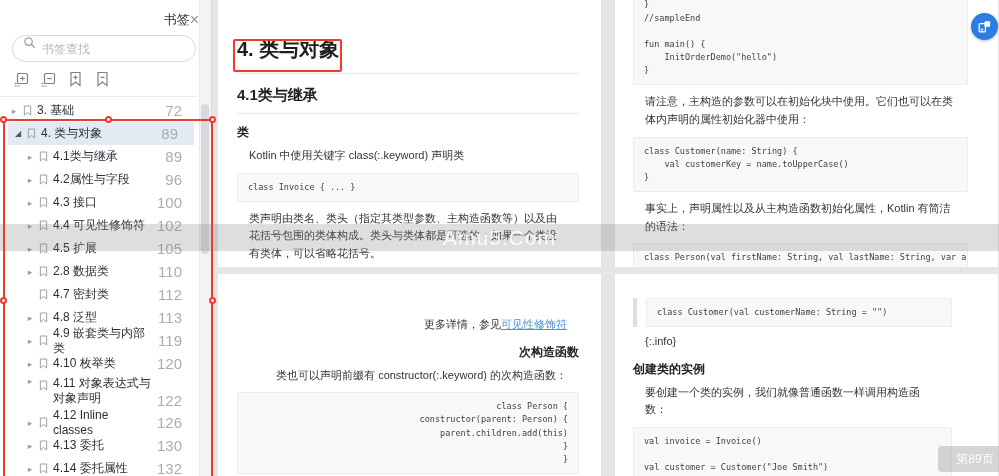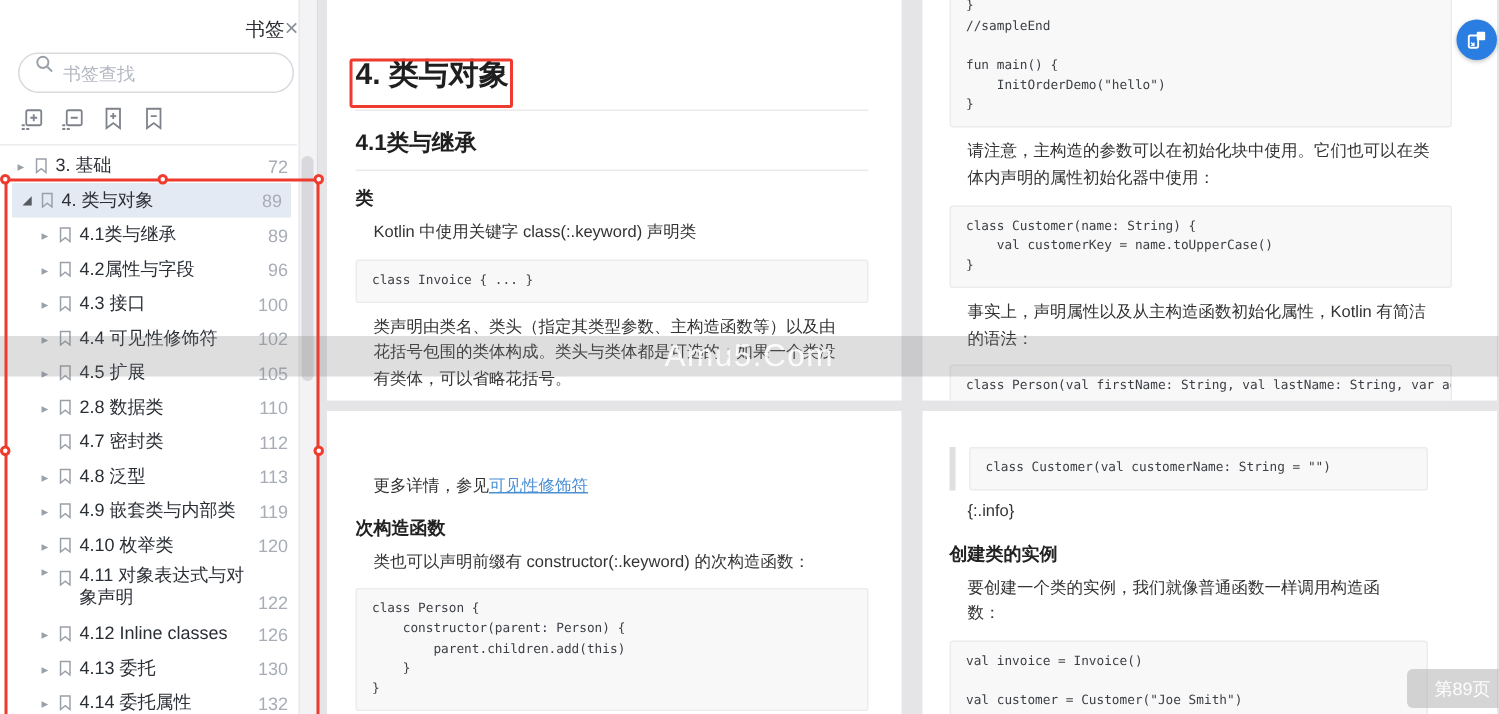--- a/index.html
+++ b/index.html
@@ -37,28 +37,28 @@
   .tree { position: absolute; left: 0; top: 99px; right: 13px; }
   .ti { display: flex; align-items: center; height: 23px; font-size: 12px; color: #2b2f36; cursor: pointer; position: relative; }
   .ti.wrap { height: 36px; align-items: flex-start; padding-top: 1px; }
   .ti.wrap .pg { align-self: flex-end; padding-bottom: 2px; }
   .ti.selected { background: #e3eaf3; margin: 0 4px 0 8px; padding-right: 0; }
   .ti .arr { width: 12px; text-align: center; font-size: 9px; color: #9aa0a8; flex: none; }
   .ti .arr.exp { color: #555a61; font-size: 8px; }
   .ti .bm { flex: none; margin: 0 5px 0 3px; }
   .ti.wrap .bm { margin-top: 4px; }
   .ti .lbl { flex: 1; line-height: 1.25; padding-right: 6px; max-width: 128px; }
-  .ti .pg { margin-left: auto; color: #a8adb5; font-size: 12px; padding-right: 6px; flex: none; }
+  .ti .pg { margin-left: auto; color: #a8adb5; font-size: 15px; padding-right: 16px; flex: none; }
   .ti.lv0 { padding-left: 8px; }
   .ti.lv1 { padding-left: 24px; }
   .ti.selected.lv0 { padding-left: 4px; }
   
   .page { position: absolute; background: #fff; overflow: hidden; }
   #p1 { left: 218px; top: 0; width: 383px; height: 267px; padding: 36px 22px 0 19px; }
-  #p2 { left: 218px; top: 274px; width: 383px; height: 202px; padding: 36px 22px 0 19px; }
+  #p2 { left: 218px; top: 274px; width: 383px; height: 202px; padding: 36px 22px 0 19px; text-align: right; }
   #p3 { left: 615px; top: 0; width: 383px; height: 267px; padding: 0 30px 0 18px; }
   #p4 { left: 615px; top: 274px; width: 383px; height: 202px; padding: 20px 46px 0 18px; }
   .doc-h1 { font-size: 20px; font-weight: bold; color: #1f1f1f; padding-bottom: 10px;
     border-bottom: 1px solid #eaeaea; }
   .doc-h2 { font-size: 15px; font-weight: bold; color: #1f1f1f; margin-top: 12px;
     padding-bottom: 8px; border-bottom: 1px solid #eaeaea; }
   .doc-h3 { font-size: 12px; font-weight: bold; color: #222; margin: 10px 0 4px; }
   .doc-p { font-size: 11px; line-height: 1.6; color: #333; margin: 6px 12px; }
   .code { font-family: "DejaVu Sans Mono", monospace; font-size: 8.5px; line-height: 1.55;
     color: #3c3f44; background: #f8f8f9; border: 1px solid #ececee; border-radius: 2px;

